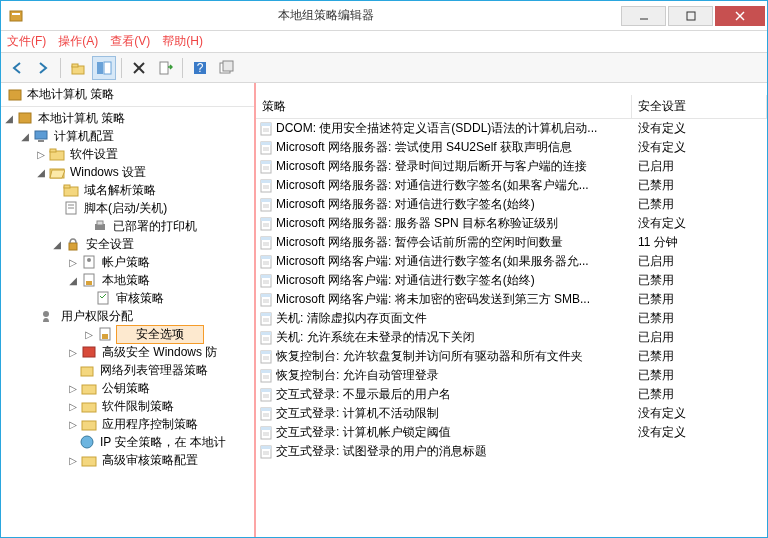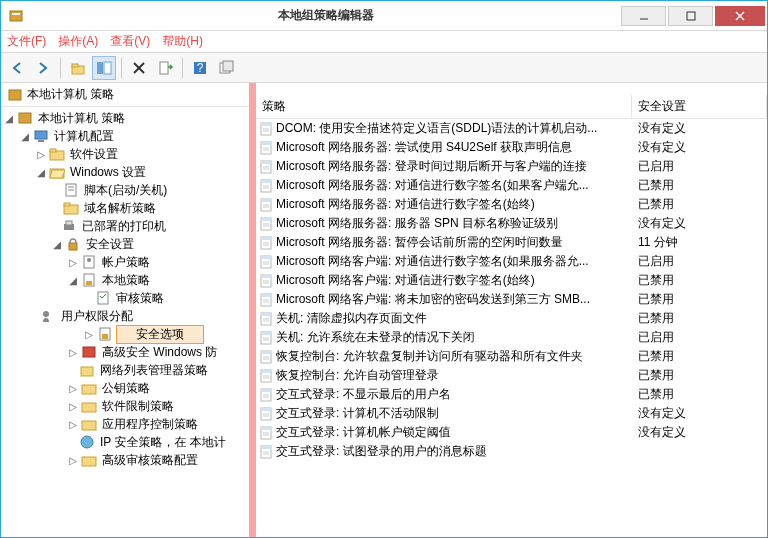--- a/index.html
+++ b/index.html
@@ -1,34 +1,34 @@
 <!DOCTYPE html>
 <html><head>
 <meta charset="utf-8">
 <style>
 * { margin: 0; padding: 0; box-sizing: border-box; font-family: "Microsoft YaHei", "Segoe UI", sans-serif; font-size: 12px; }
 body { background: #fff; width: 768px; height: 538px; overflow: hidden; border: 1px solid #2aa6de; }
 
-.titlebar { height: 30px; background: #fff; display: flex; align-items: center; border-bottom: 1px solid #d9d9d9; font-weight: bold; }
+.titlebar { height: 30px; background: #fff; display: flex; align-items: center; border-bottom: 1px solid #d9d9d9; }
 .titlebar .icon { width: 30px; display: flex; justify-content: center; }
 .titlebar .title { flex: 1; text-align: center; color: #333; }
 .titlebar .buttons { display: flex; }
 .titlebar .buttons .btn { width: 45px; height: 20px; display: flex; justify-content: center; align-items: center; border: 1px solid #ccc; margin-right: 2px; background: #eee; }
 .titlebar .buttons .btn.close { background: #c75050; color: #fff; border-color: #c75050; width: 50px; }
 
 .menubar { height: 22px; display: flex; align-items: center; padding: 0 6px; border-bottom: 1px solid #d9d9d9; gap: 12px; }
 .menubar span { color: #ef4444; cursor: default; }
 
 .toolbar { height: 30px; display: flex; align-items: center; padding: 2px 4px; gap: 2px; border-bottom: 1px solid #d9d9d9; background: #f7f7f7; }
 .toolbar .tbtn { width: 24px; height: 24px; display: flex; justify-content: center; align-items: center; border: 1px solid transparent; }
 .toolbar .sep { width: 1px; height: 20px; background: #ccc; margin: 0 3px; }
 
 .content { display: flex; height: calc(100% - 82px); }
 
-.tree-pane { width: 255px; border-right: 7px solid #fca5a5; display: flex; flex-direction: column; }
+.tree-pane { width: 255px; border-right: 2px solid #fca5a5; display: flex; flex-direction: column; }
 .tree-header { height: 24px; border-bottom: 1px solid #e5e5e5; display: flex; align-items: center; padding-left: 6px; }
 .tree-body { flex: 1; overflow: auto; padding: 2px 0; }
 .tree-body::-webkit-scrollbar { width: 16px; height: 16px; }
 .tree-body::-webkit-scrollbar-thumb { background: #cdcdcd; border: 1px solid #bbb; }
 .tree-body::-webkit-scrollbar-track { background: #f0f0f0; }
 .trow { display: flex; align-items: center; height: 18px; cursor: default; }
 .twister { width: 12px; height: 12px; margin-right: 2px; display: inline-flex; justify-content: center; align-items: center; color: #666; font-size: 10px; }
 .ticon { width: 16px; height: 16px; margin-right: 3px; display: inline-flex; justify-content: center; align-items: center; }
 .tlabel { padding: 0 2px; }
 .tlabel.sel { border: 1px solid #f59c2a; background: #fde9cf; padding: 0 19px; }
@@ -189,39 +189,39 @@
               <rect x="1" y="5" width="14" height="9" fill="#f4d77f" stroke="#c9a33a"></rect>
               <path d="M3 6 L16 6 L13 14 L1 14 Z" fill="#fce9a8" stroke="#c9a33a"></path>
             </svg>
           </span>
         <span class="tlabel">Windows 设置</span>
       </div>
 
       <div class="trow" style="padding-left:62px">
         <span class="ticon">
             <svg width="16" height="16">
+              <rect x="1" y="5" width="14" height="9" fill="#f4d77f" stroke="#c9a33a"></rect>
+              <rect x="1" y="3" width="6" height="3" fill="#f4d77f" stroke="#c9a33a"></rect>
+            </svg>
+          </span>
+        <span class="tlabel">域名解析策略</span>
+      </div>
+
+      <div class="trow" style="padding-left:62px">
+        <span class="ticon">
+            <svg width="16" height="16">
               <rect x="3" y="2" width="10" height="12" fill="#fff" stroke="#888"></rect>
               <line x1="5" y1="5" x2="11" y2="5" stroke="#888"></line>
               <line x1="5" y1="8" x2="11" y2="8" stroke="#888"></line>
             </svg>
           </span>
         <span class="tlabel">脚本(启动/关机)</span>
       </div>
 
-      <div class="trow" style="padding-left:62px">
-        <span class="ticon">
-            <svg width="16" height="16">
-              <rect x="1" y="5" width="14" height="9" fill="#f4d77f" stroke="#c9a33a"></rect>
-              <rect x="1" y="3" width="6" height="3" fill="#f4d77f" stroke="#c9a33a"></rect>
-            </svg>
-          </span>
-        <span class="tlabel">域名解析策略</span>
-      </div>
-
-      <div class="trow" style="padding-left:60px">
+      <div class="trow" style="padding-left:91px">
         <span class="ticon">
             <svg width="16" height="16">
               <rect x="3" y="6" width="10" height="6" fill="#888"></rect>
               <rect x="5" y="3" width="6" height="4" fill="#ddd" stroke="#888"></rect>
             </svg>
           </span>
         <span class="tlabel">已部署的打印机</span>
       </div>
 
       <div class="trow" style="padding-left:50px">

